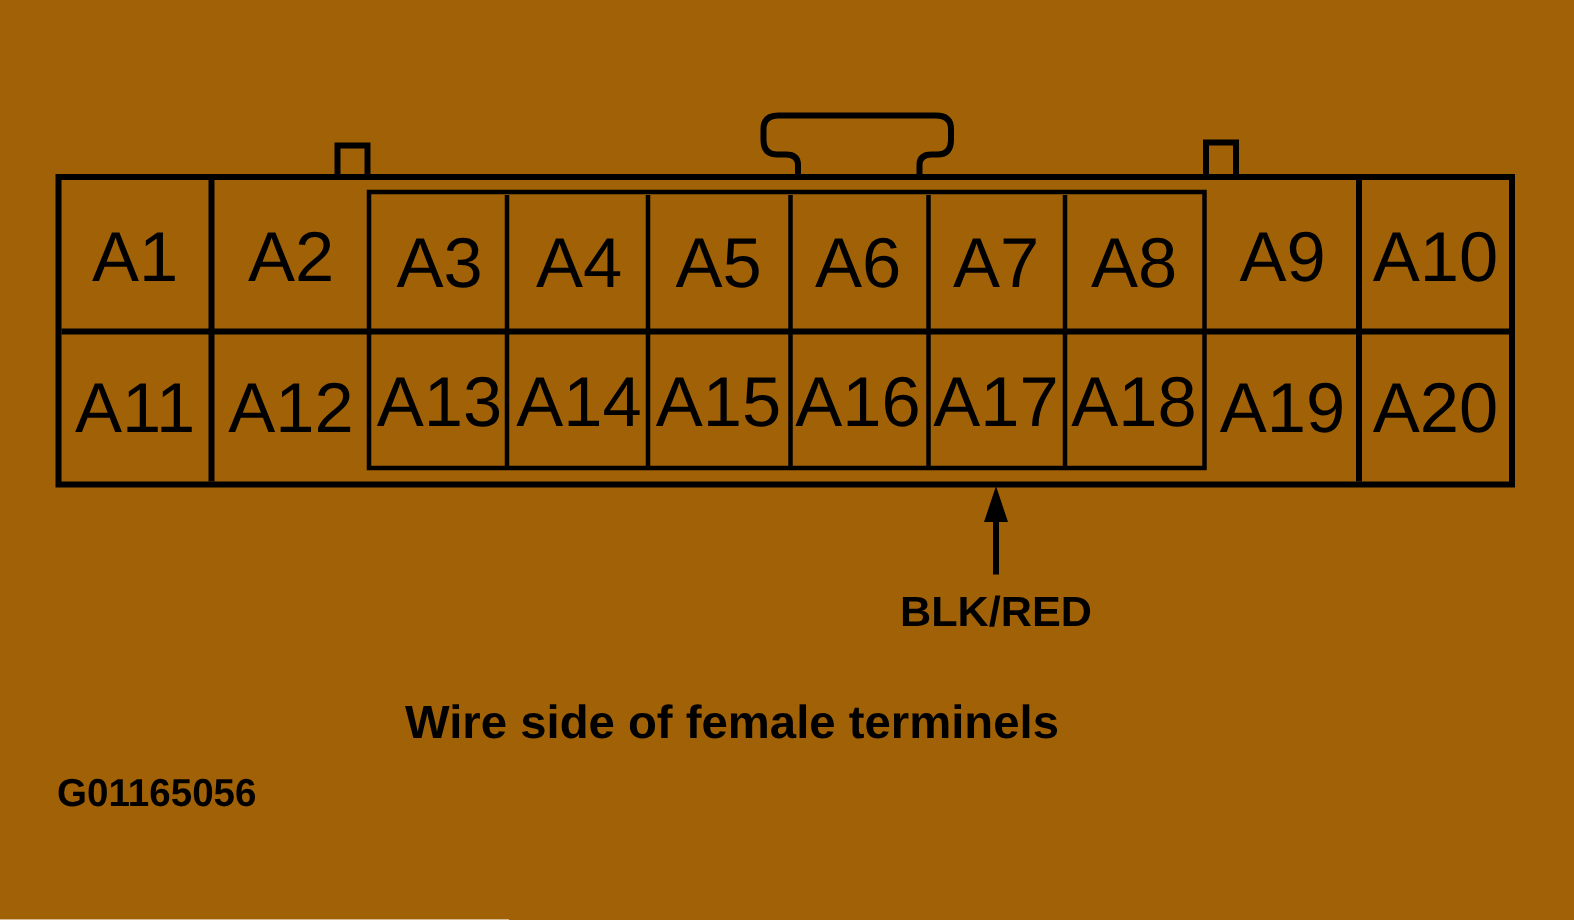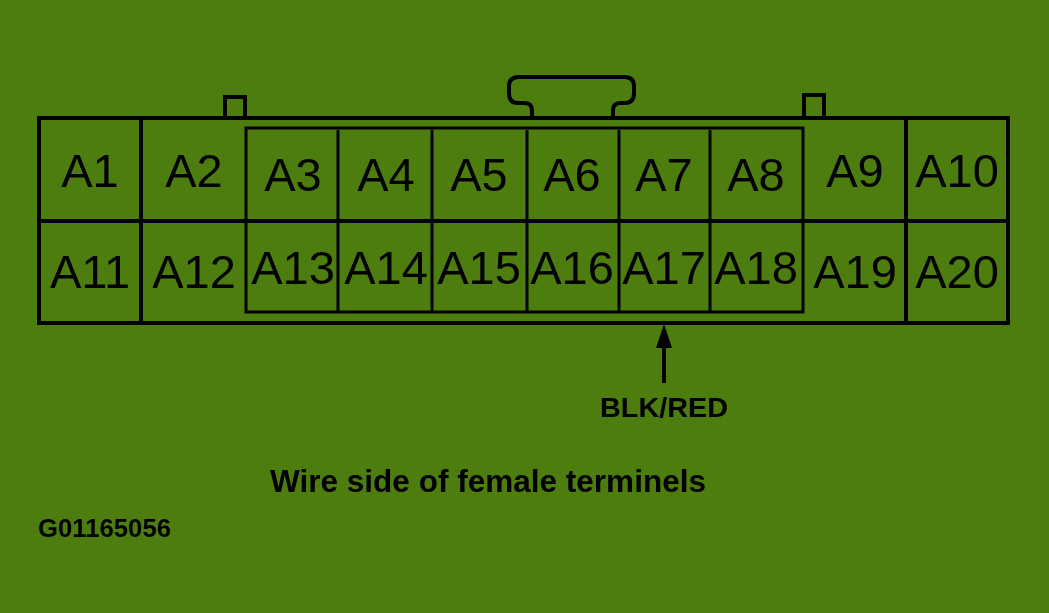--- a/index.html
+++ b/index.html
@@ -4,21 +4,21 @@
 <style>
   html, body {
     margin: 0;
     padding: 0;
     background: #ffffff;
   }
   .stage {
     position: relative;
     width: 1049px;
     height: 613px;
-    background: #4d7c0f;
+    background: #a16207;
     overflow: hidden;
   }
   svg {
     display: block;
   }
   .outline {
     fill: none;
     stroke: #000000;
   }
   .terminal-label {

